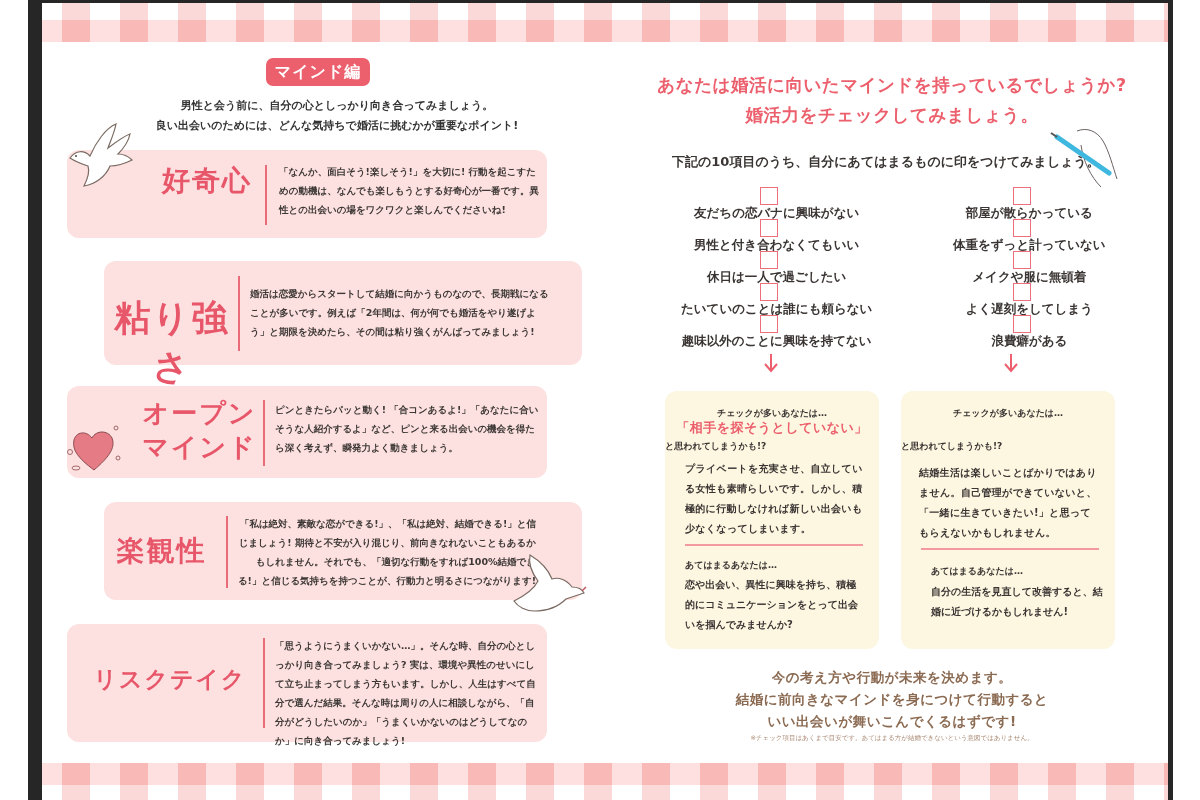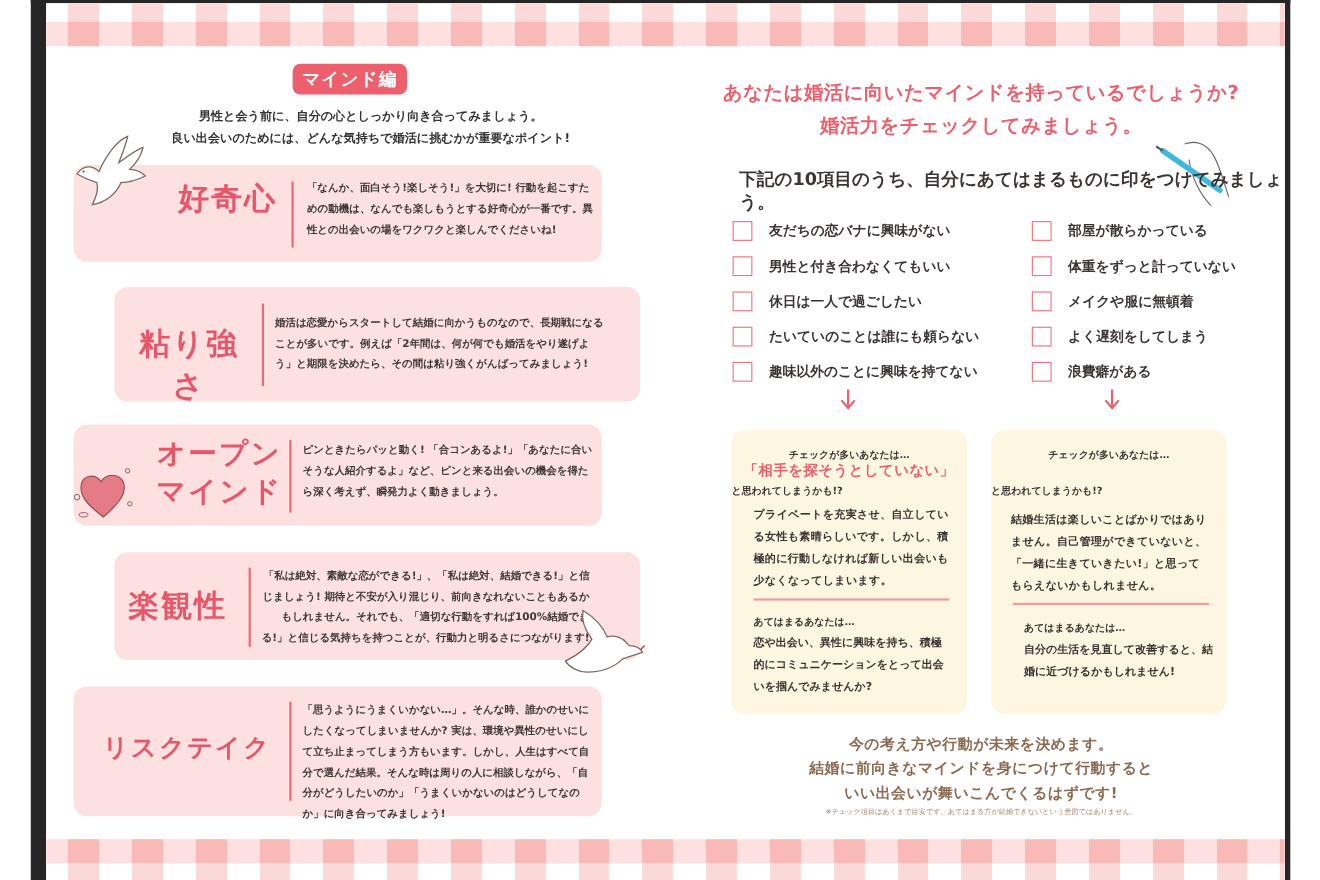--- a/index.html
+++ b/index.html
@@ -32,21 +32,21 @@
   .trait .title { position: absolute; color: #e8566a; font-weight: bold; text-align: center; letter-spacing: 2px; }
   .trait .divider { position: absolute; width: 2px; background: #e96a78; }
   .trait .desc { position: absolute; font-size: 9.5px; line-height: 19px; color: #3d3835; font-weight: bold; }
 
   .t1 { left: 25px; top: 147px; width: 480px; height: 88px; }
   .t1 .title { left: 85px; top: 12px; width: 110px; font-size: 28px; }
   .t1 .divider { left: 198px; top: 15px; height: 60px; }
   .t1 .desc { left: 212px; top: 12px; width: 262px; }
 
   .t2 { left: 62px; top: 258px; width: 478px; height: 104px; }
-  .t2 .title { left: 8px; top: 33px; width: 120px; font-size: 28px; }
+  .t2 .title { left: 8px; top: 33px; width: 120px; font-size: 36px; }
   .t2 .divider { left: 134px; top: 15px; height: 75px; }
   .t2 .desc { left: 146px; top: 23px; width: 300px; }
 
   .t3 { left: 25px; top: 383px; width: 480px; height: 92px; }
   .t3 .title { left: 70px; top: 10px; width: 125px; font-size: 26px; line-height: 34px; }
   .t3 .divider { left: 196px; top: 14px; height: 66px; }
   .t3 .desc { left: 208px; top: 14px; width: 265px; }
 
   .t4 { left: 62px; top: 499px; width: 478px; height: 98px; }
   .t4 .title { left: 0px; top: 30px; width: 115px; font-size: 28px; }
@@ -59,26 +59,26 @@
   .t5 .desc { left: 208px; top: 12px; width: 265px; }
 
   .dove { position: absolute; }
   .dove-1 { left: 20px; top: 117px; width: 80px; height: 80px; }
   .dove-2 { left: 466px; top: 548px; width: 80px; height: 70px; }
   .heart { position: absolute; left: 22px; top: 415px; width: 60px; height: 60px; }
 
   
   .quiz-title { position: absolute; left: 590px; top: 67px; width: 520px; text-align: center; color: #ec5f6c; font-size: 17.5px; font-weight: bold; line-height: 30px; letter-spacing: 0.5px; }
   .pen-hand { position: absolute; left: 1005px; top: 118px; width: 75px; height: 80px; }
-  .instruction { position: absolute; left: 630px; top: 150px; font-size: 16px; font-weight: bold; color: #3a3533; }
+  .instruction { position: absolute; left: 630px; top: 150px; font-size: 13px; font-weight: bold; color: #3a3533; }
 
   .checklist { position: absolute; top: 184px; }
   .checklist.col1 { left: 624px; }
   .checklist.col2 { left: 896px; }
-  .check-item { position: relative; height: 32px; display: flex; align-items: flex-end; }
+  .check-item { position: relative; height: 32px; display: flex; align-items: center; flex-direction: column; }
   .check-box { width: 18px; height: 18px; border: 1.6px solid #ee6f7c; background: #fff; flex: none; }
   .check-label { margin-left: 15px; font-size: 12.5px; font-weight: bold; color: #3a3533; white-space: nowrap; }
 
   .arrow { position: absolute; width: 14px; height: 20px; }
   .arrow-1 { left: 722px; top: 350px; }
   .arrow-2 { left: 962px; top: 350px; }
 
   .result { position: absolute; top: 388px; width: 214px; height: 258px; border-radius: 12px; background: #fdf6e1; }
   .result-1 { left: 623px; }
   .result-2 { left: 859px; }
@@ -140,21 +140,21 @@
 
   <div class="trait t4">
     <div class="title">楽観性</div>
     <div class="divider"></div>
     <div class="desc">「私は絶対、素敵な恋ができる!」、「私は絶対、結婚できる!」と信じましょう! 期待と不安が入り混じり、前向きなれないこともあるかもしれません。それでも、「適切な行動をすれば100%結婚できる!」と信じる気持ちを持つことが、行動力と明るさにつながります!</div>
   </div>
 
   <div class="trait t5">
     <div class="title">リスクテイク</div>
     <div class="divider"></div>
-    <div class="desc">「思うようにうまくいかない…」。そんな時、誰かのせいにしたくなってしまいませんか? 実は、環境や異性のせいにして立ち止まってしまう方もいます。しかし、人生はすべて自分で選んだ結果。そんな時は周りの人に相談しながら、「自分がどうしたいのか」「うまくいかないのはどうしてなのか」に向き合ってみましょう!</div>
+    <div class="desc">「思うようにうまくいかない…」。そんな時、自分の心としっかり向き合ってみましょう? 実は、環境や異性のせいにして立ち止まってしまう方もいます。しかし、人生はすべて自分で選んだ結果。そんな時は周りの人に相談しながら、「自分がどうしたいのか」「うまくいかないのはどうしてなのか」に向き合ってみましょう!</div>
   </div>
 
   <svg class="dove dove-1" viewBox="0 0 80 80">
     <path d="M8 38 C14 30 22 30 28 36 C34 22 44 8 54 4 C52 14 48 22 46 28 C54 22 62 16 68 14 C66 24 60 30 56 34 C62 34 66 36 70 40 C62 44 54 46 48 46 C44 56 34 64 22 66 C26 58 28 52 26 46 C20 44 14 42 8 38 Z" fill="#ffffff" stroke="#7a6a62" stroke-width="1.2"></path>
     <circle cx="14" cy="36" r="1" fill="#5a4a42"></circle>
   </svg>
 
   <svg class="heart" viewBox="0 0 60 60">
     <path d="M30 52 C14 40 8 32 10 22 C12 14 22 12 28 20 C32 12 44 12 48 20 C52 30 44 40 30 52 Z" fill="#e57b85" stroke="#8a4a4e" stroke-width="1"></path>
     <circle cx="6" cy="34" r="2.5" fill="none" stroke="#8a4a4e" stroke-width="0.8"></circle>

